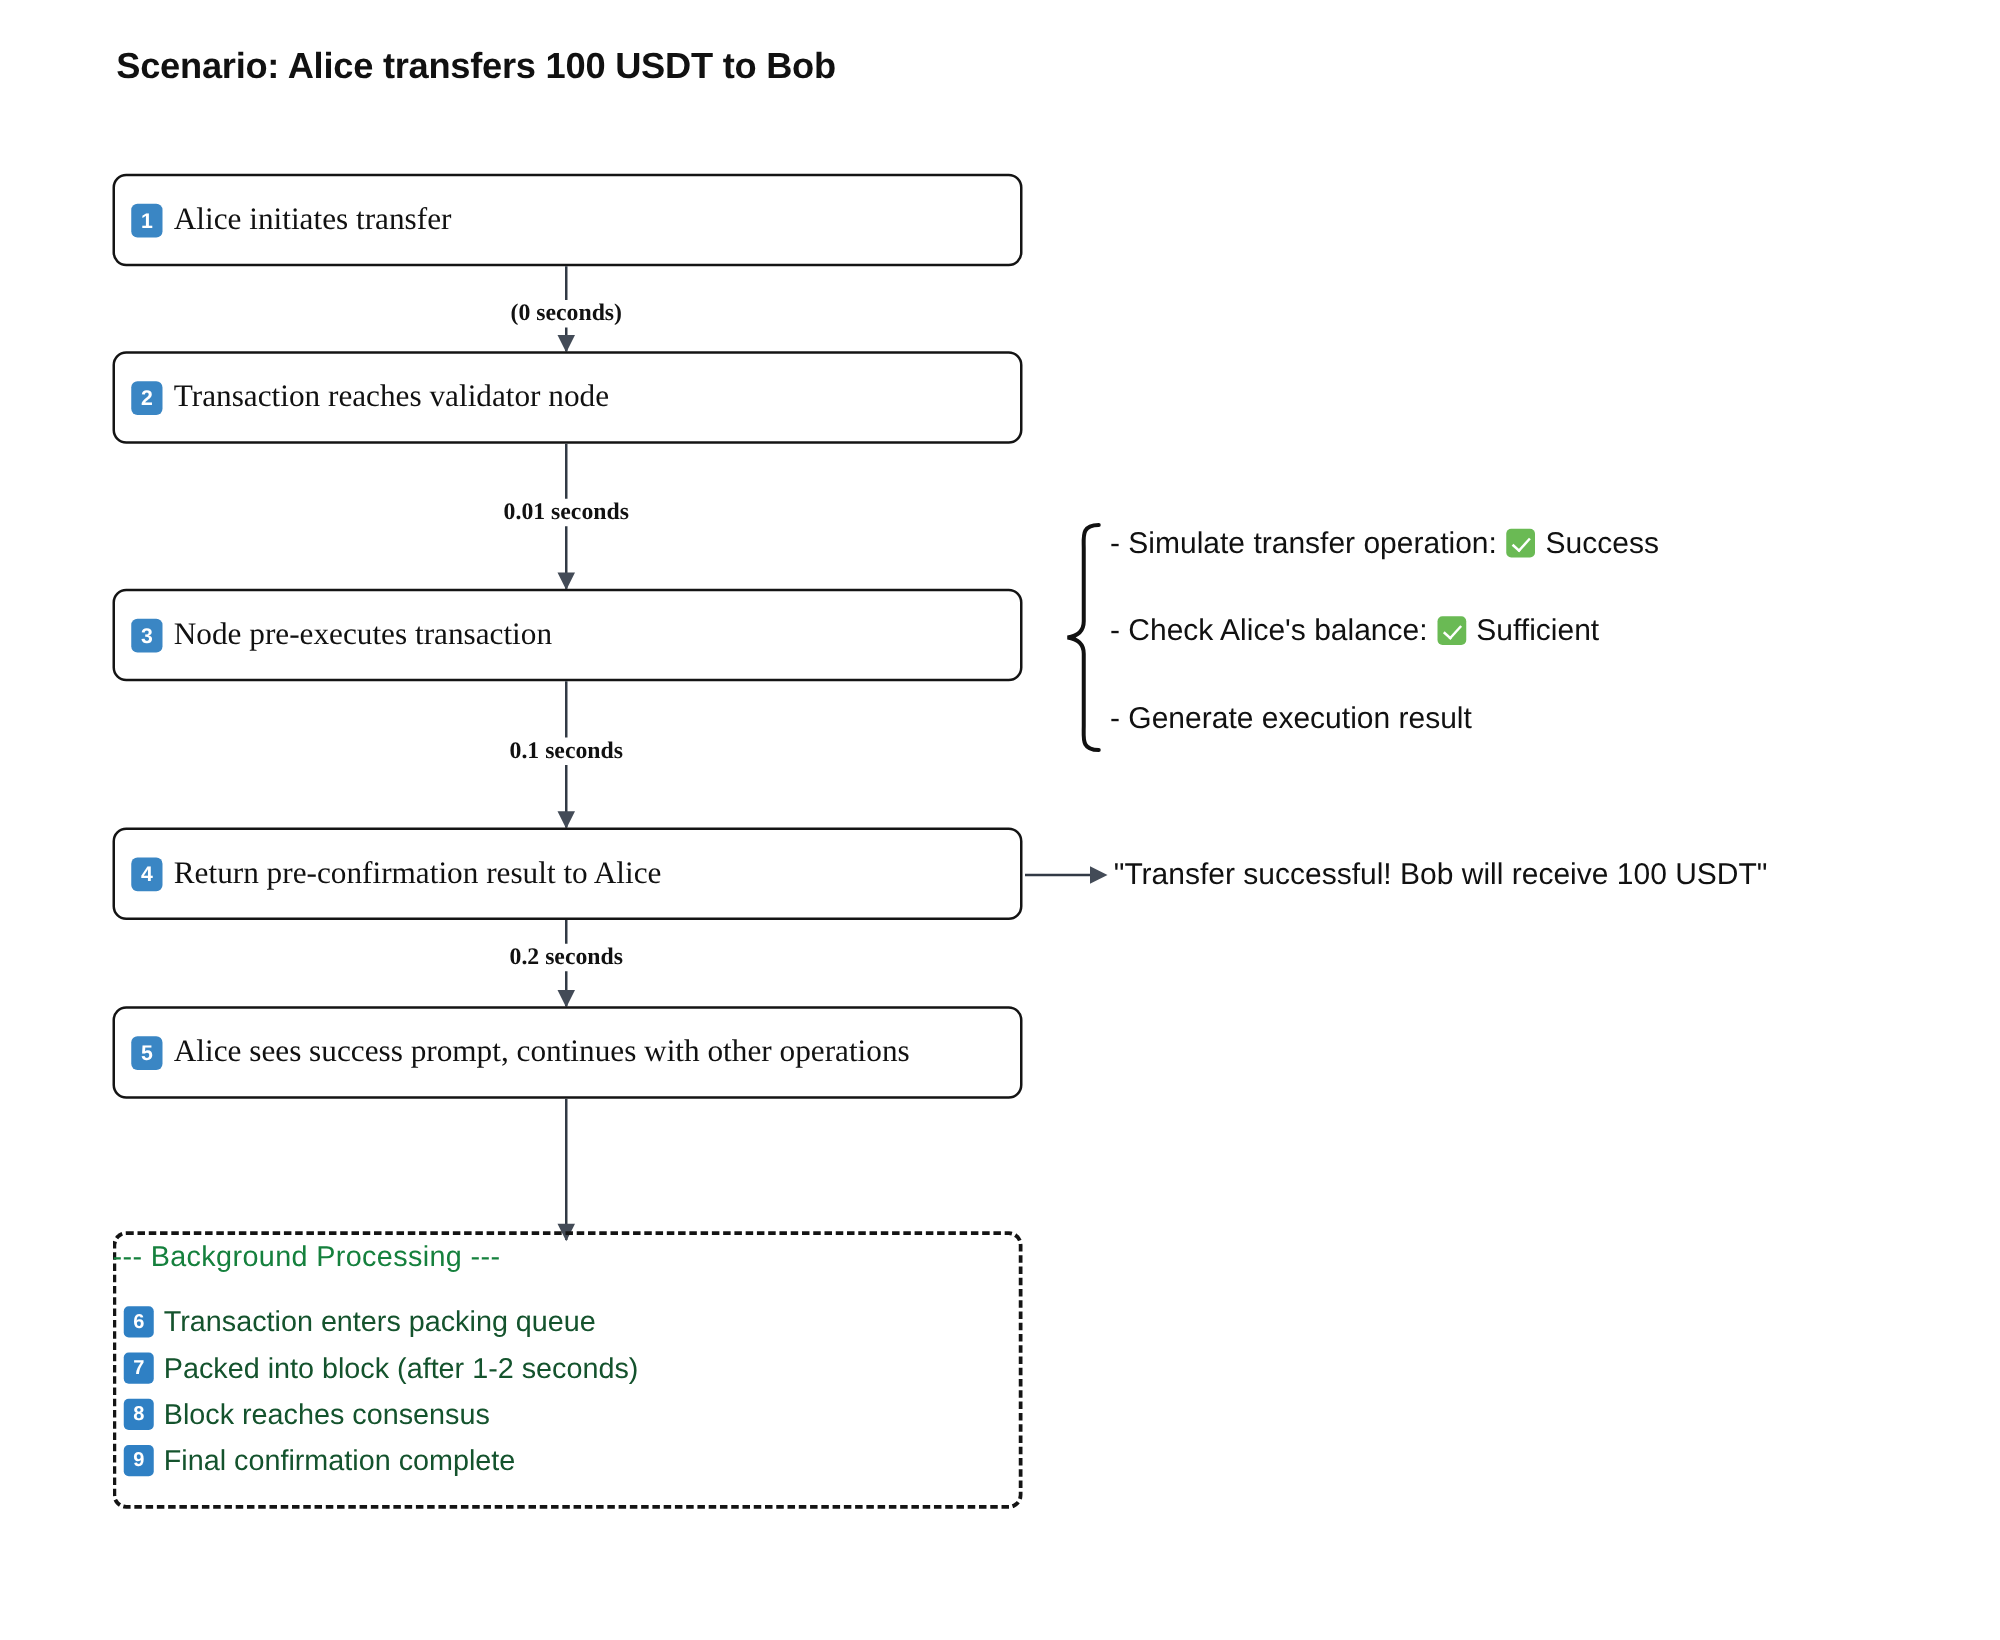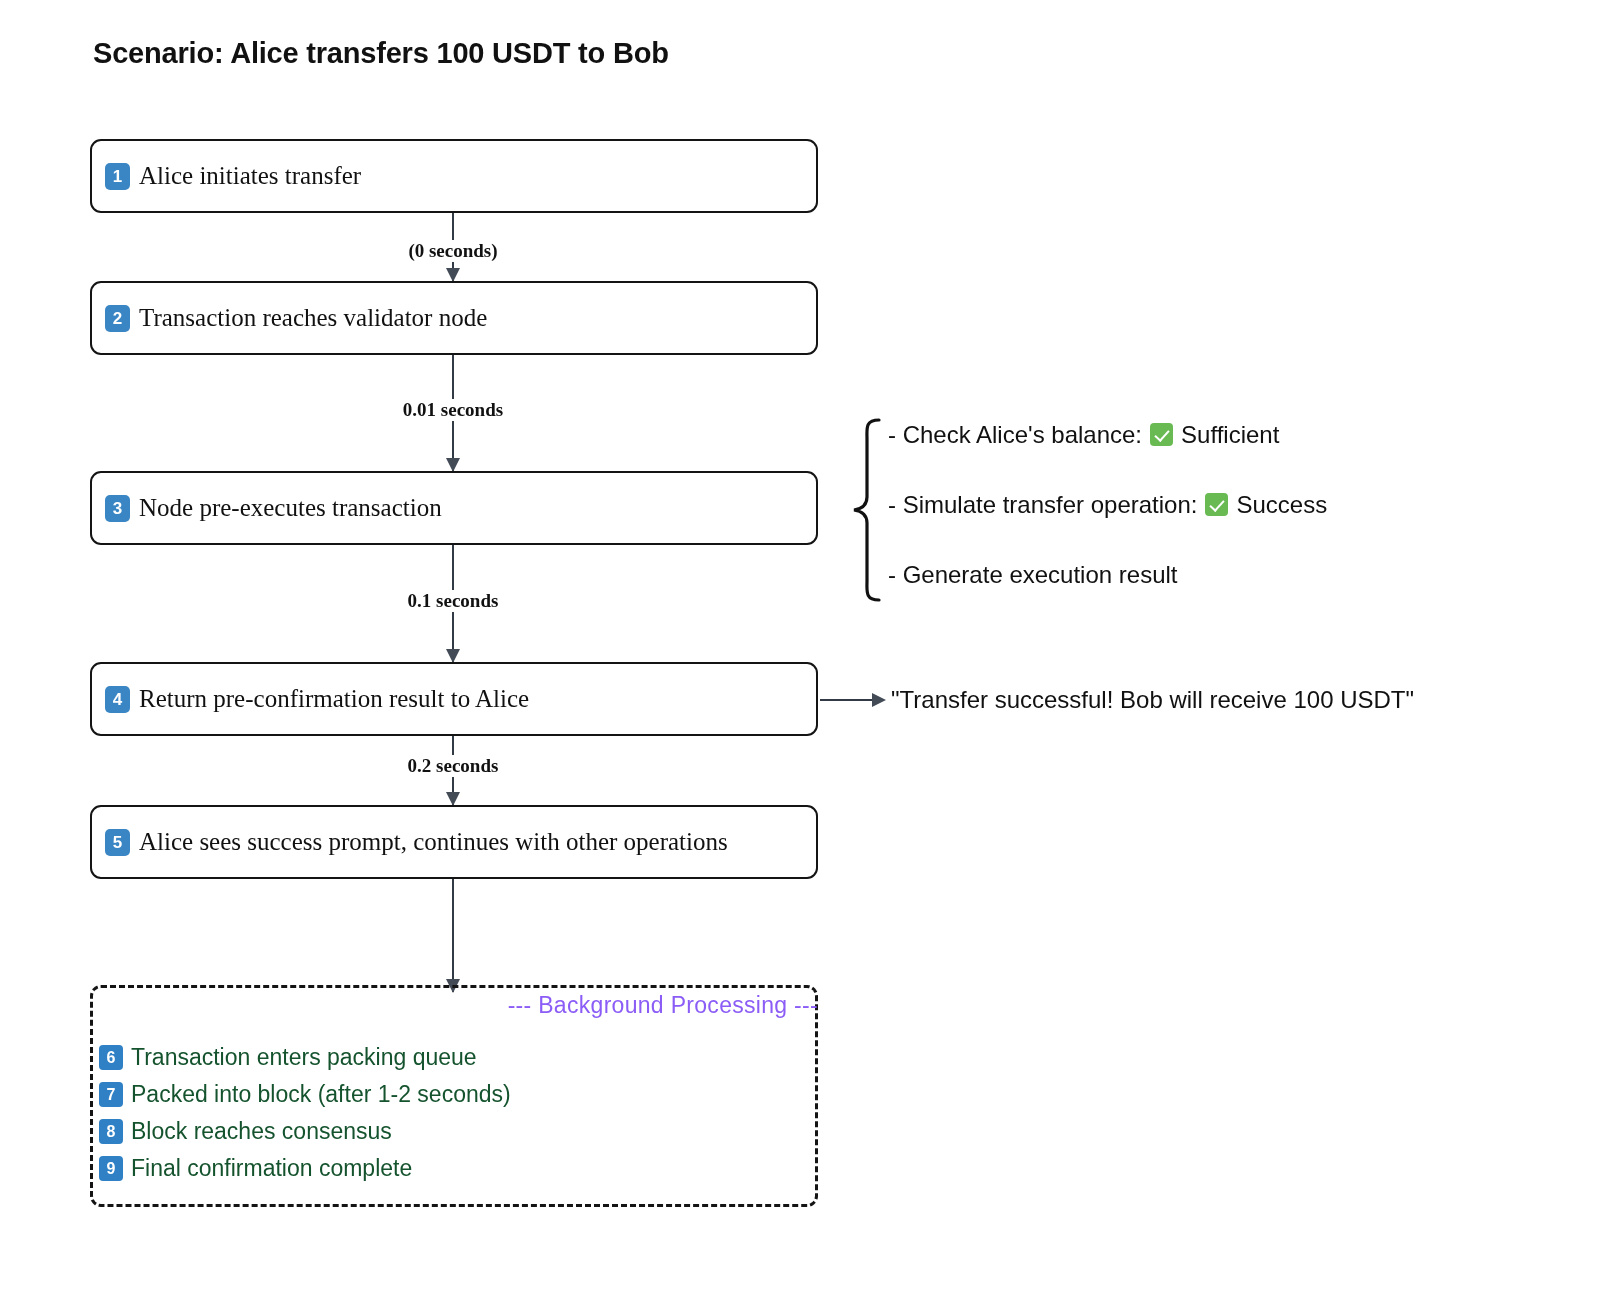--- a/index.html
+++ b/index.html
@@ -220,24 +220,24 @@
     box-sizing: border-box;
     border: 3px dashed #141414;
     border-radius: 11px;
     background: transparent;
   }
   .bg-heading {
     position: absolute;
     left: 90px;
     top: 992px;
     width: 728px;
-    text-align: right;
+    text-align: left;
     font-family: "Liberation Sans", sans-serif;
     font-size: 23px;
-    color: #8b5cf6;
+    color: #15803d;
     letter-spacing: 0.3px;
   }
   .bg-list {
     position: absolute;
     left: 99px;
     top: 1039px;
     width: 700px;
   }
   .bg-item {
     display: flex;
@@ -295,28 +295,28 @@
   </div>
 
   <div class="brace-wrap">
     <svg width="46" height="186" viewBox="0 0 46 186" fill="none">
       <path d="M34 3 C 20 3, 22 12, 22 22 L 22 80 C 22 89, 16 92, 9 93 C 16 94, 22 97, 22 106 L 22 164 C 22 174, 20 183, 34 183" stroke="#111111" stroke-width="3.2" stroke-linecap="round" fill="none"></path>
     </svg>
   </div>
 
   <div class="ann-list">
     <div class="ann-row">
+      <span>- Simulate transfer operation:</span>
+      <span class="check-badge"></span>
+      <span>Success</span>
+    </div>
+    <div class="ann-row">
       <span>- Check Alice's balance:</span>
       <span class="check-badge"></span>
       <span>Sufficient</span>
-    </div>
-    <div class="ann-row">
-      <span>- Simulate transfer operation:</span>
-      <span class="check-badge"></span>
-      <span>Success</span>
     </div>
     <div class="ann-row">
       <span>- Generate execution result</span>
     </div>
   </div>
 
   <div class="connector c3">
     <div class="conn-line"></div>
     <div class="conn-head"></div>
   </div>

